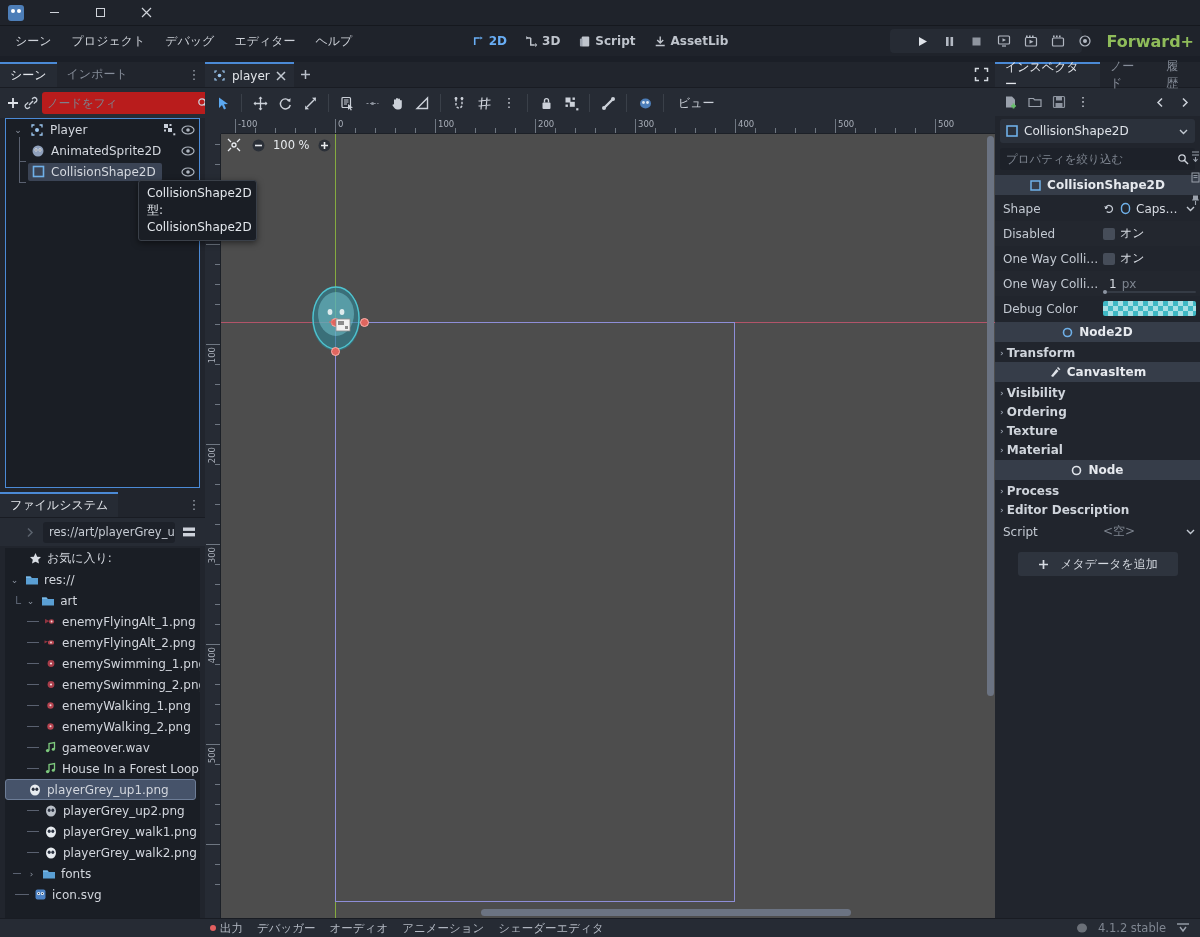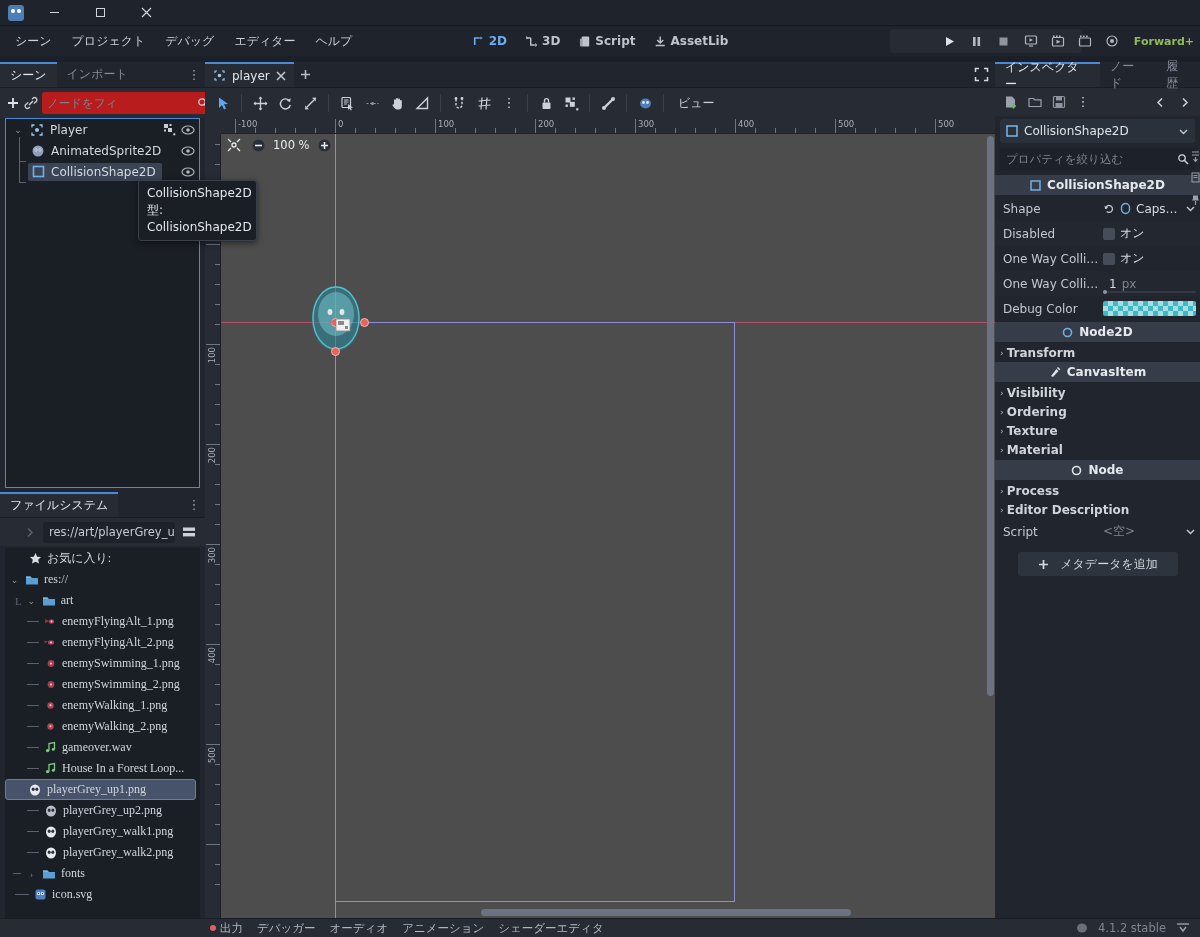--- a/index.html
+++ b/index.html
@@ -54,21 +54,21 @@
   }
   .main-tab.active { color: #69aef5; }
   .run-area {
     position: absolute; right: 6px; display: flex; align-items: center; gap: 1px;
   }
   .run-btn {
     width: 26px; height: 24px; display: flex; align-items: center; justify-content: center;
     cursor: pointer; border-radius: 3px; color: #c8ccd4;
   }
   .renderer-label {
-    margin-left: 8px; font-size: 11px; font-weight: bold; color: #8fbc5a; cursor: pointer;
+    margin-left: 8px; font-size: 16px; font-weight: bold; color: #8fbc5a; cursor: pointer;
   }
   .runbar-bg {
     position: absolute; right: 118px; width: 192px; height: 24px;
     background: #262b34; border-radius: 4px;
   }
 
   
   .workspace {
     position: absolute; top: 62px; left: 0; width: 1200px; height: 856px;
     display: flex;
@@ -139,21 +139,21 @@
   .nav-arrow.disabled { color: #5c636e; }
   .path-field {
     flex: 1 1 auto; height: 21px; background: #1d2129; border-radius: 3px;
     display: flex; align-items: center; padding: 0 6px; font-size: 11.5px; color: #c6cbd3;
     overflow: hidden; white-space: nowrap;
   }
   .fs-filter { height: 26px; display: flex; align-items: center; gap: 4px; padding: 0 6px; background: #262b34; }
   .fs-tree { flex: 1 1 auto; overflow: hidden; background: #1a1e25; margin: 2px 5px 0 5px; position: relative; }
   .fs-row {
     height: 21px; display: flex; align-items: center; gap: 5px; font-size: 12px;
-    color: #d2d6dd; cursor: pointer; padding-right: 6px; white-space: nowrap; font-family: Liberation Serif, serif;
+    color: #d2d6dd; cursor: pointer; padding-right: 6px; white-space: nowrap;
   }
   .fs-row.selected { background: #46536a; border: 1px solid #6d7d97; border-radius: 3px; }
   .fs-tw { width: 11px; text-align: center; color: #8e96a3; font-size: 9px; flex: 0 0 11px; }
 
   
   .scene-tabbar {
     height: 26px; background: #21252d; display: flex; align-items: stretch;
     border-bottom: 1px solid #191c23;
   }
   .scene-tab {

